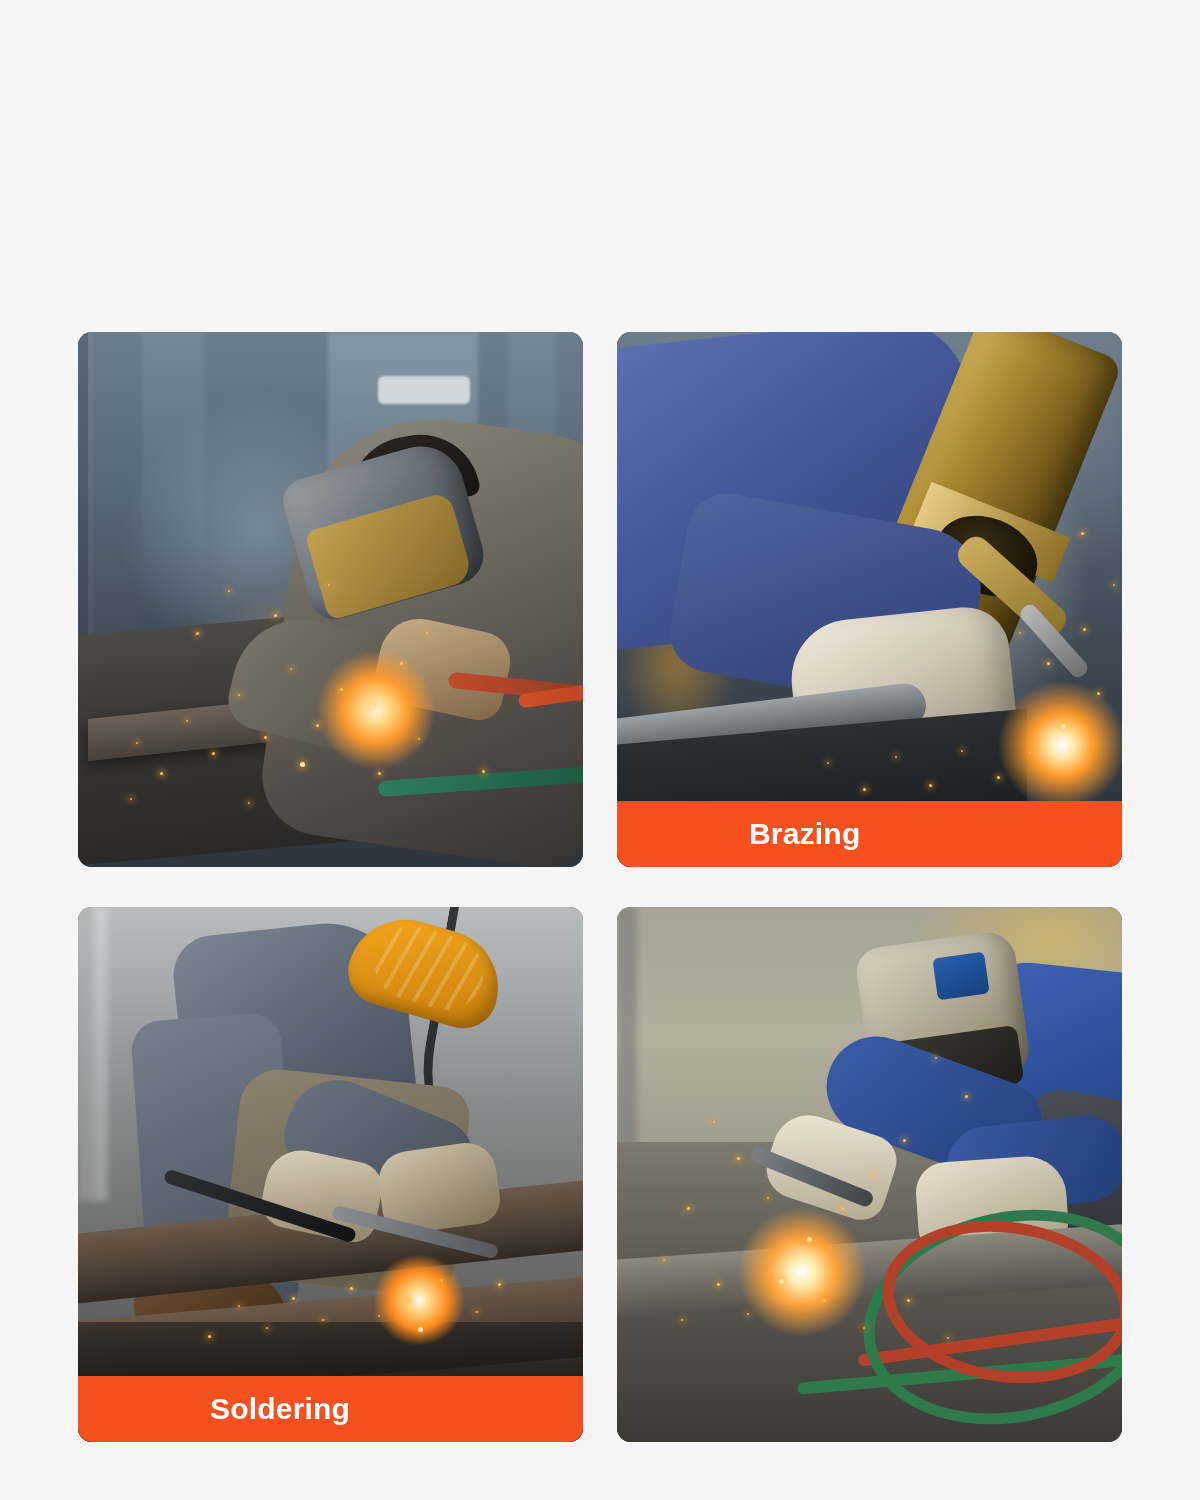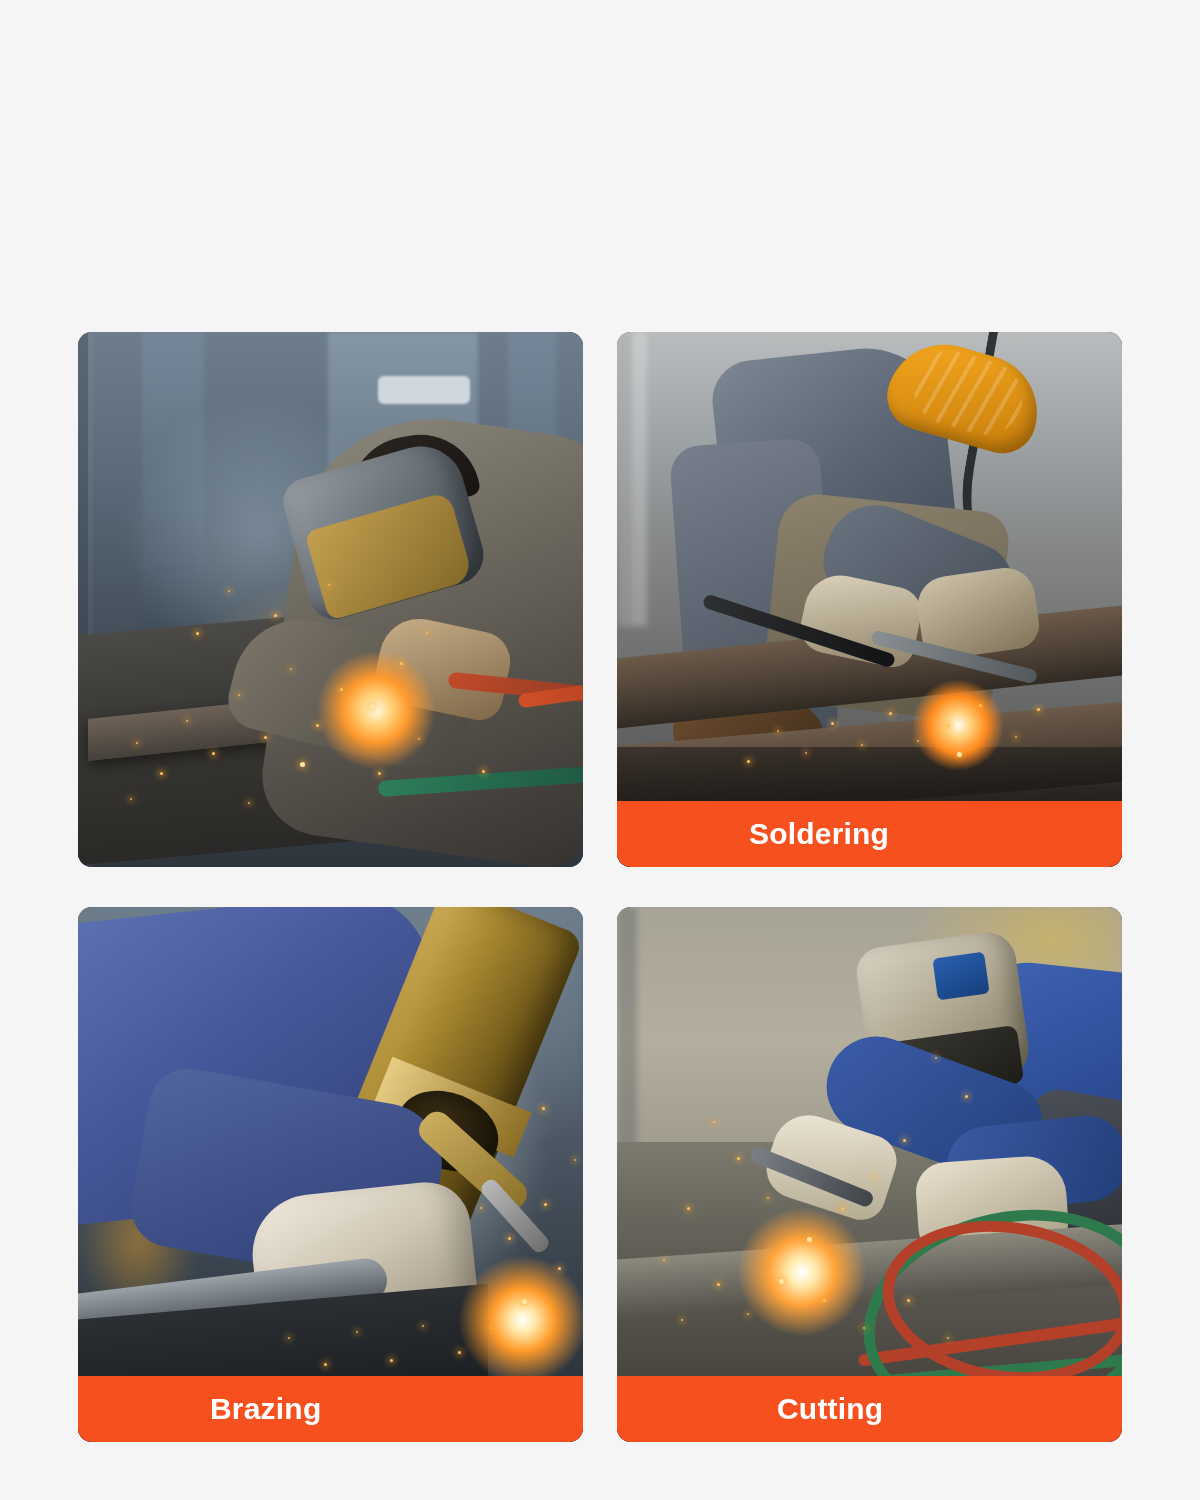--- a/index.html
+++ b/index.html
@@ -535,20 +535,58 @@
             <span class="spark sm" style="left:52px;top:466px"></span>
             <span class="spark lg" style="left:222px;top:430px"></span>
             <span class="spark sm" style="left:170px;top:470px"></span>
           </div>
         </div>
       </div>
     </div>
 
     <div class="card">
       <div class="photo">
+        <div class="scene-braze">
+          <div class="braze-bg-blur"></div>
+          <div class="braze-amber"></div>
+          <div class="braze-smoke"></div>
+          <div class="braze-sleeve"></div>
+          <div class="braze-cyl"></div>
+          <div class="braze-cyl-ring"></div>
+          <div class="braze-cyl-mouth"></div>
+          <div class="braze-forearm"></div>
+          <div class="braze-glove"></div>
+          <div class="braze-torch"></div>
+          <div class="braze-tip"></div>
+          <div class="braze-pipe"></div>
+          <div class="braze-table"></div>
+          <div class="braze-flash"></div>
+          <div class="sparks">
+            <span class="spark" style="left:430px;top:330px"></span>
+            <span class="spark sm" style="left:402px;top:300px"></span>
+            <span class="spark" style="left:466px;top:296px"></span>
+            <span class="spark lg" style="left:444px;top:392px"></span>
+            <span class="spark sm" style="left:412px;top:420px"></span>
+            <span class="spark" style="left:380px;top:444px"></span>
+            <span class="spark sm" style="left:344px;top:418px"></span>
+            <span class="spark" style="left:312px;top:452px"></span>
+            <span class="spark sm" style="left:278px;top:424px"></span>
+            <span class="spark" style="left:246px;top:456px"></span>
+            <span class="spark sm" style="left:210px;top:430px"></span>
+            <span class="spark" style="left:480px;top:360px"></span>
+            <span class="spark sm" style="left:496px;top:252px"></span>
+            <span class="spark" style="left:464px;top:200px"></span>
+          </div>
+        </div>
+      </div>
+      <div class="caption mid-left">Brazing</div>
+    </div>
+
+    <div class="card">
+      <div class="photo">
         <div class="scene-solder">
           <div class="solder-blur-bg"></div>
           <div class="solder-cable"></div>
           <div class="solder-torso"></div>
           <div class="solder-leg"></div>
           <div class="solder-hat"></div>
           <div class="solder-hat-ridge"></div>
           <div class="solder-apron"></div>
           <div class="solder-arm"></div>
           <div class="solder-boot"></div>
@@ -571,58 +609,20 @@
             <span class="spark" style="left:362px;top:372px"></span>
             <span class="spark lg" style="left:340px;top:420px"></span>
             <span class="spark sm" style="left:398px;top:404px"></span>
             <span class="spark" style="left:420px;top:376px"></span>
             <span class="spark sm" style="left:160px;top:398px"></span>
             <span class="spark" style="left:130px;top:428px"></span>
           </div>
         </div>
       </div>
       <div class="caption mid-left">Soldering</div>
-    </div>
-
-    <div class="card">
-      <div class="photo">
-        <div class="scene-braze">
-          <div class="braze-bg-blur"></div>
-          <div class="braze-amber"></div>
-          <div class="braze-smoke"></div>
-          <div class="braze-sleeve"></div>
-          <div class="braze-cyl"></div>
-          <div class="braze-cyl-ring"></div>
-          <div class="braze-cyl-mouth"></div>
-          <div class="braze-forearm"></div>
-          <div class="braze-glove"></div>
-          <div class="braze-torch"></div>
-          <div class="braze-tip"></div>
-          <div class="braze-pipe"></div>
-          <div class="braze-table"></div>
-          <div class="braze-flash"></div>
-          <div class="sparks">
-            <span class="spark" style="left:430px;top:330px"></span>
-            <span class="spark sm" style="left:402px;top:300px"></span>
-            <span class="spark" style="left:466px;top:296px"></span>
-            <span class="spark lg" style="left:444px;top:392px"></span>
-            <span class="spark sm" style="left:412px;top:420px"></span>
-            <span class="spark" style="left:380px;top:444px"></span>
-            <span class="spark sm" style="left:344px;top:418px"></span>
-            <span class="spark" style="left:312px;top:452px"></span>
-            <span class="spark sm" style="left:278px;top:424px"></span>
-            <span class="spark" style="left:246px;top:456px"></span>
-            <span class="spark sm" style="left:210px;top:430px"></span>
-            <span class="spark" style="left:480px;top:360px"></span>
-            <span class="spark sm" style="left:496px;top:252px"></span>
-            <span class="spark" style="left:464px;top:200px"></span>
-          </div>
-        </div>
-      </div>
-      <div class="caption mid-left">Brazing</div>
     </div>
 
     <div class="card">
       <div class="photo">
         <div class="scene-cut">
           <div class="cut-bg-blur"></div>
           <div class="cut-floor"></div>
           <div class="cut-torso"></div>
           <div class="cut-hip"></div>
           <div class="cut-helmet"></div>
@@ -655,17 +655,16 @@
             <span class="spark sm" style="left:330px;top:430px"></span>
             <span class="spark lg" style="left:162px;top:372px"></span>
             <span class="spark sm" style="left:130px;top:406px"></span>
             <span class="spark" style="left:100px;top:376px"></span>
             <span class="spark sm" style="left:64px;top:412px"></span>
             <span class="spark" style="left:348px;top:188px"></span>
             <span class="spark sm" style="left:318px;top:150px"></span>
           </div>
         </div>
       </div>
-      <div class="caption mid-right">Cutting</div>
     </div>
 
   </div>
 </div>
 
 </body></html>

